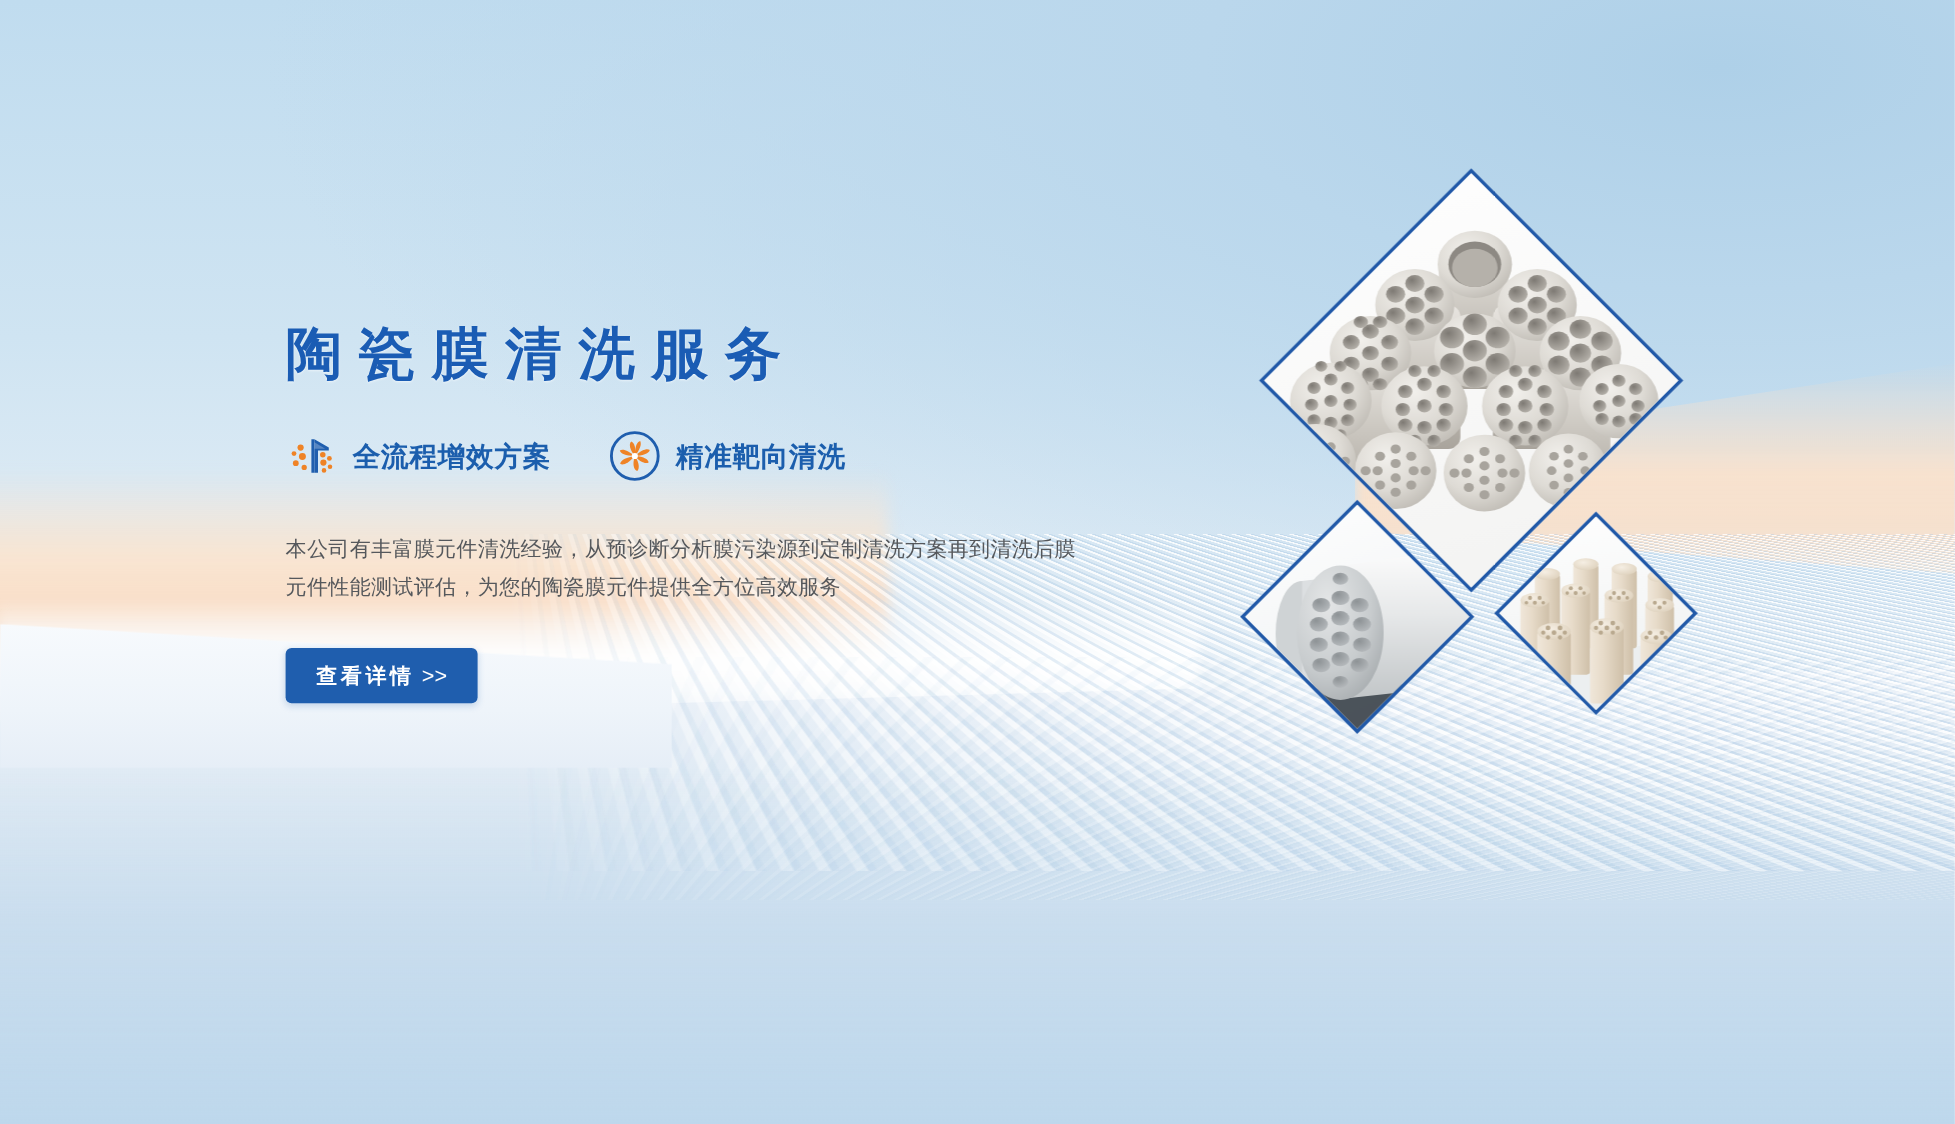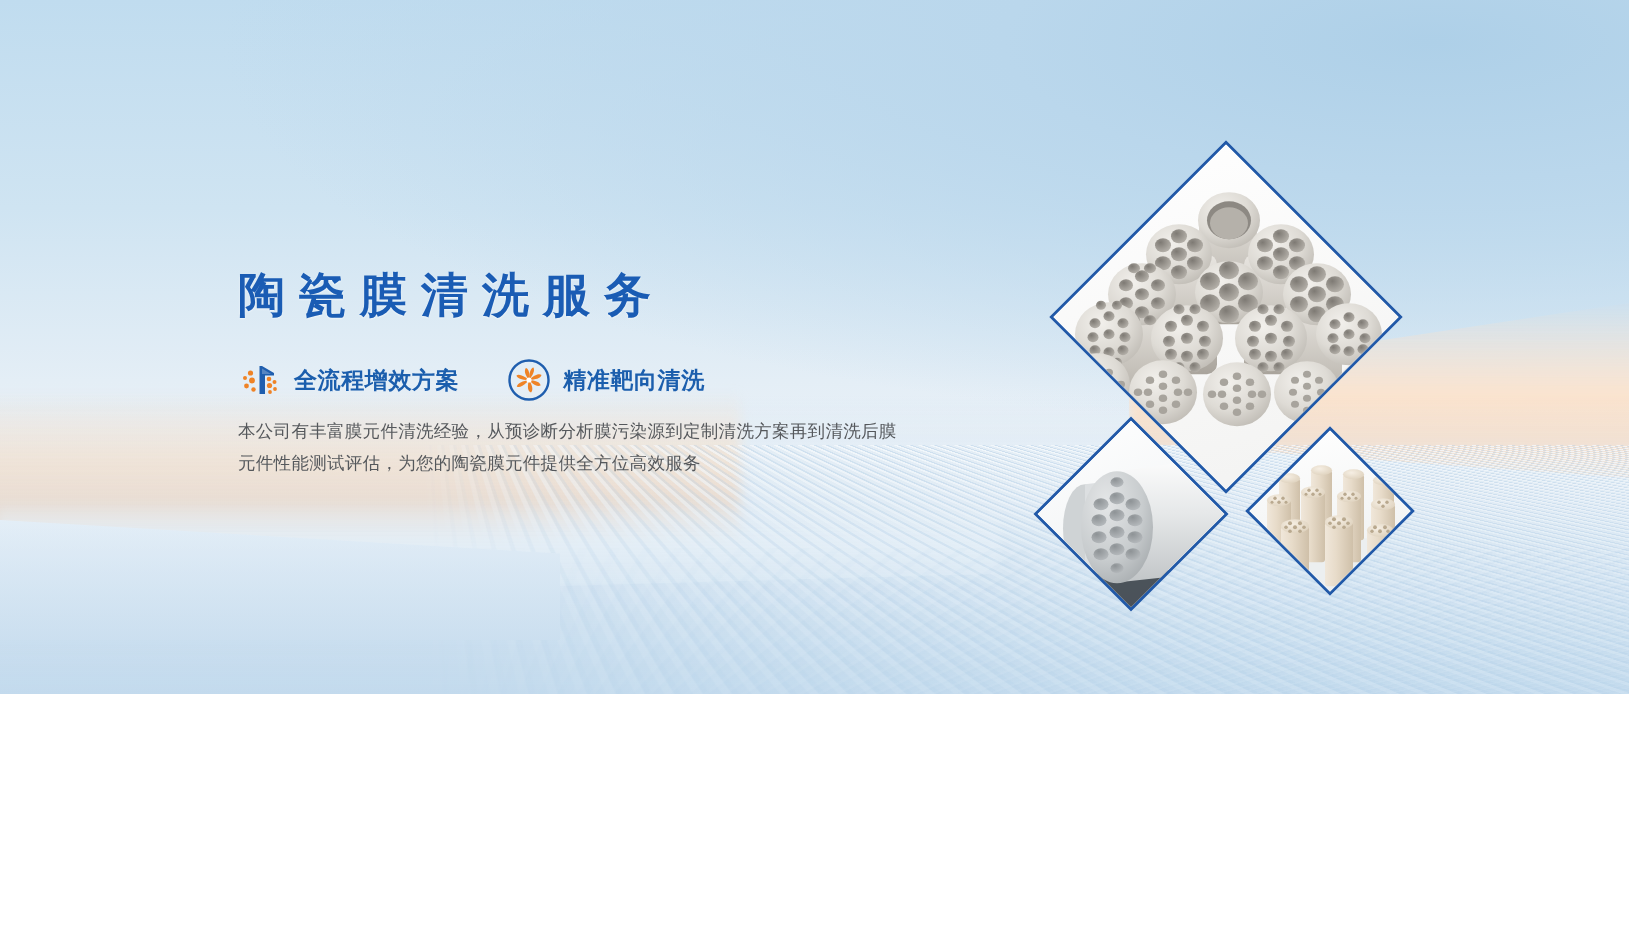--- a/index.html
+++ b/index.html
@@ -1,21 +1,21 @@
 <!DOCTYPE html>
 <html><head>
 <meta charset="utf-8">
 <style>
   * { margin:0; padding:0; box-sizing:border-box; }
   html, body {
     width:1629px; height:937px; overflow:hidden;
     font-family:"Liberation Sans","DejaVu Sans",sans-serif;
   }
   .banner {
-    position:relative; width:1629px; height:694px; overflow:hidden;
+    position:relative; width:1629px; height:937px; overflow:hidden;
     background:
       linear-gradient(160deg, #c3def0 0%, #cbe2f1 22%, #dce9f3 45%, #e9f0f6 62%, #eef3f8 100%);
   }
 
   
   .bg-sky {
     position:absolute; inset:0;
     background:
       radial-gradient(120% 90% at 88% 6%, #aed0e8 0%, #bad7ec 22%, rgba(205,227,242,0) 62%),
       linear-gradient(180deg, #c0dcef 0%, #cfe4f2 30%, #e4eef6 55%, #eff4f9 72%, #e6eef6 100%);
@@ -96,21 +96,21 @@
   }
 
   .features { position:absolute; top:358px; left:0; display:flex; align-items:center; gap:48px; }
   .feature { display:flex; align-items:center; gap:12px; }
   .feature-label {
     font-size:23px; font-weight:bold; color:#1b5ead; letter-spacing:.6px; white-space:nowrap;
   }
   .icon-box { width:44px; height:44px; flex:0 0 44px; display:block; }
 
   .desc {
-    position:absolute; top:415px; left:0; width:665px;
+    position:absolute; top:441px; left:0; width:665px;
     font-size:17.5px; line-height:32px; color:#55585c; letter-spacing:.3px;
   }
 
   .cta {
     position:absolute; top:540px; left:0;
     width:160px; height:46px; border:none; border-radius:5px;
     background:#1f5eae; color:#ffffff;
     font-family:"Liberation Sans","DejaVu Sans",sans-serif;
     font-size:17.5px; font-weight:bold; letter-spacing:3px;
     display:flex; align-items:center; justify-content:center; gap:2px;
@@ -615,14 +615,18 @@
             </g>
             <circle cx="22" cy="22" r="2.6" fill="#ffffff"></circle>
           </svg>
         </span>
         <span class="feature-label">精准靶向清洗</span>
       </div>
     </div>
 
     <p class="desc">本公司有丰富膜元件清洗经验，从预诊断分析膜污染源到定制清洗方案再到清洗后膜元件性能测试评估，为您的陶瓷膜元件提供全方位高效服务</p>
 
+    <button class="cta">
+      <span>查看详情</span>
+      <span class="chev">&gt;&gt;</span>
+    </button>
   </div>
 </div>
 
 </body></html>

